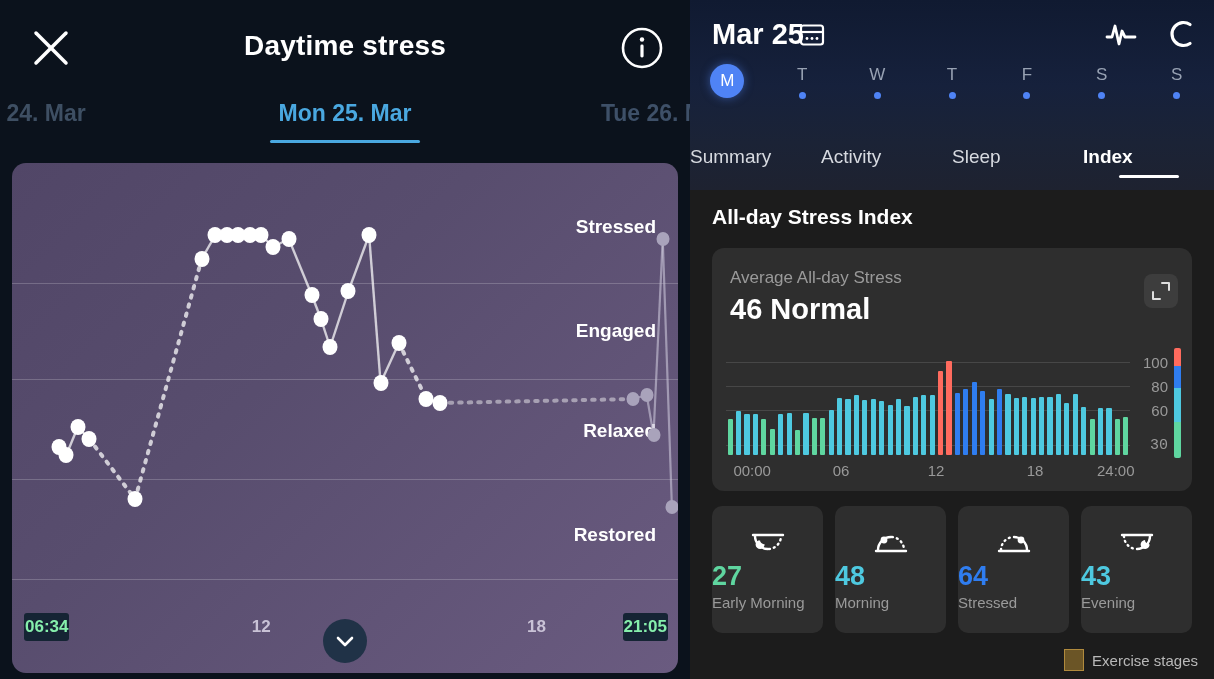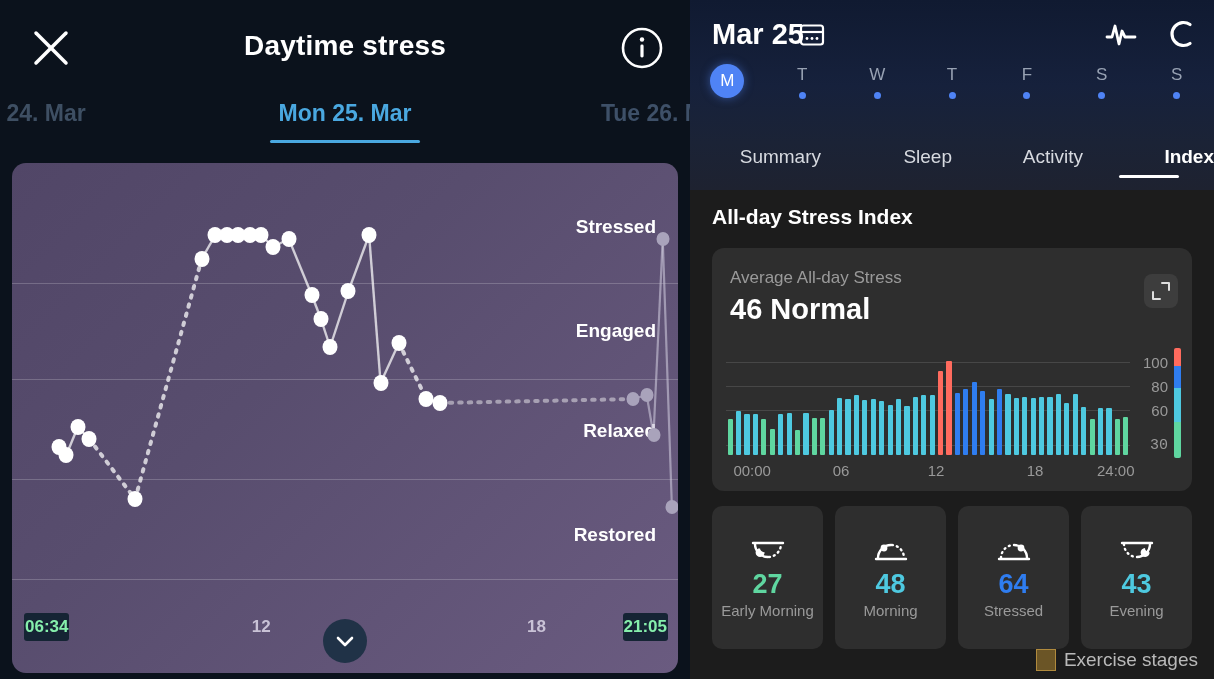--- a/index.html
+++ b/index.html
@@ -83,21 +83,21 @@
     color:#fff; width:34px; height:34px; line-height:34px; border-radius:50%;
     background:#4f83f5; margin:0 auto; display:block;
     box-shadow:0 0 10px rgba(79,131,245,.5);
   }
   .day-dot {
     width:7px; height:7px; border-radius:50%; background:#4f83f5;
     margin:6px auto 0;
   }
 
   .tabs { position:absolute; left:0; right:0; bottom:12px; display:flex; }
-  .tab { flex:1; text-align:right; color:#d7dae0; font-size:19px; cursor:pointer; position:relative; padding-bottom:10px; }
+  .tab { flex:1; text-align:left; color:#d7dae0; font-size:19px; cursor:pointer; position:relative; padding-bottom:10px; }
   .tab.active { color:#fff; font-weight:700; }
   .tab.active::after {
     content:""; position:absolute; left:50%; transform:translateX(-50%); bottom:0;
     width:60px; height:3px; background:#fff; border-radius:2px;
   }
 
   .section-title { position:absolute; left:22px; top:205px; color:#fff; font-size:21px; font-weight:600; }
 
   .stress-card {
     position:absolute; left:22px; top:248px; width:480px; height:243px;
@@ -116,31 +116,31 @@
   .bar { position:absolute; bottom:0; border-radius:1px; }
   .y-axis { position:absolute; left:422px; top:96px; width:34px; height:118px; }
   .y-tick { position:absolute; right:0; color:#9a9a9a; font-size:15px; transform:translateY(-50%); }
   .legend-strip { position:absolute; left:462px; top:100px; width:7px; height:110px; border-radius:2px; overflow:hidden; }
   .legend-seg { width:100%; }
   .x-axis { position:absolute; left:14px; top:214px; width:404px; height:22px;margin-left:8px; }
   .bx-label { position:absolute; color:#9a9a9a; font-size:15px; transform:translateX(-50%); }
 
   .period-row { position:absolute; left:22px; top:506px; width:480px; display:flex; gap:12px; }
   .period-card {
-    flex:1; height:143px; background:#2e2e2e; border-radius:10px;
-    display:flex; flex-direction:column; align-items:center; justify-content:center;
+    flex:1; height:127px; background:#2e2e2e; border-radius:10px;
+    display:flex; flex-direction:column; justify-content:center;
     cursor:pointer;
   }
   .period-icon { height:30px; display:flex; align-items:center; justify-content:center; margin-bottom:2px; }
   .period-val { font-size:27px; font-weight:600; line-height:32px; }
   .period-name { color:#9a9a9a; font-size:15px; margin-top:2px; }
 
   .ex-legend { position:absolute; right:16px; bottom:8px; display:flex; align-items:center; gap:8px; }
   .ex-swatch { width:20px; height:22px; background:#6b5526; border:1px solid #b08a3d; }
-  .ex-text { color:#b9b9b9; font-size:19px; }
+  .ex-text { color:#b9b9b9; font-size:15px; }
 </style>
 </head>
 <body>
 
 <div class="screen">
 
   <div class="left-panel">
 
     <div class="lp-header">
       <div class="close-btn">
@@ -295,22 +295,22 @@
             <span class="day-letter">S</span>
             <div class="day-dot"></div>
           </div>
           <div class="day-cell">
             <span class="day-letter">S</span>
             <div class="day-dot"></div>
           </div>
         </div>
       <div class="tabs" id="tabs">
           <div class="tab">Summary</div>
+          <div class="tab">Activity</div>
           <div class="tab">Sleep</div>
-          <div class="tab">Activity</div>
           <div class="tab active">Index</div>
         </div>
     </div>
 
     <div class="section-title">All-day Stress Index</div>
 
     <div class="stress-card">
       <div class="card-sub">Average All-day Stress</div>
       <div class="card-val">46 Normal</div>
       <div class="expand-btn">

